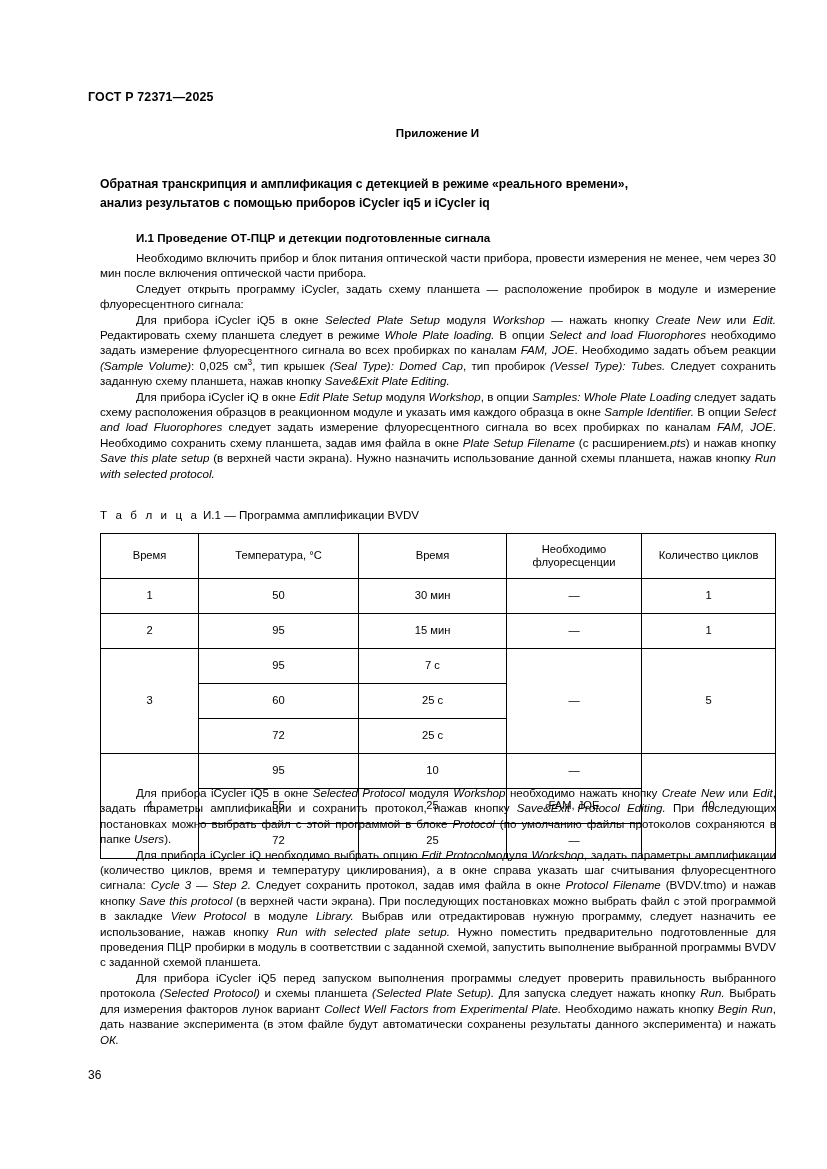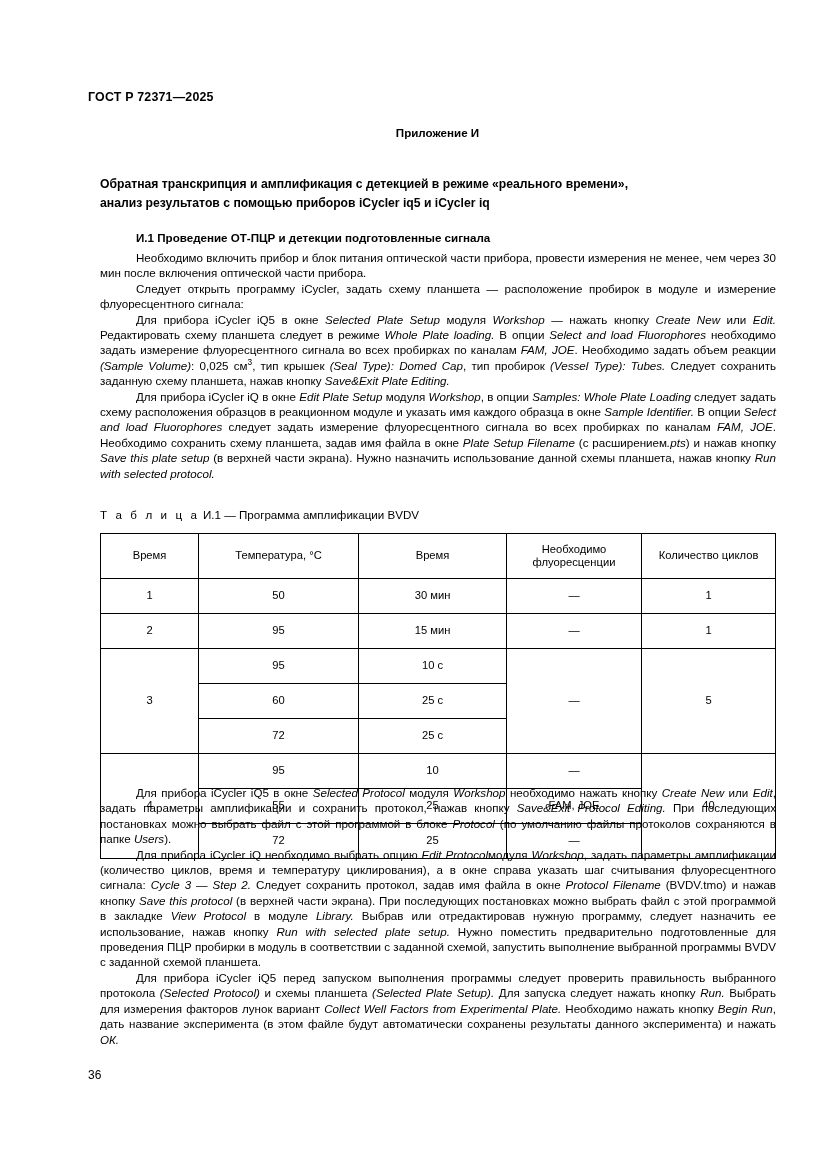--- a/index.html
+++ b/index.html
@@ -215,21 +215,21 @@
       <tr>
         <td>2</td>
         <td>95</td>
         <td>15 мин</td>
         <td>—</td>
         <td>1</td>
       </tr>
       <tr>
         <td rowspan="3">3</td>
         <td>95</td>
-        <td>10 с</td>
+        <td>7 с</td>
         <td rowspan="3">—</td>
         <td rowspan="3">5</td>
       </tr>
       <tr>
         <td>60</td>
         <td>25 с</td>
       </tr>
       <tr>
         <td>72</td>
         <td>25 с</td>

